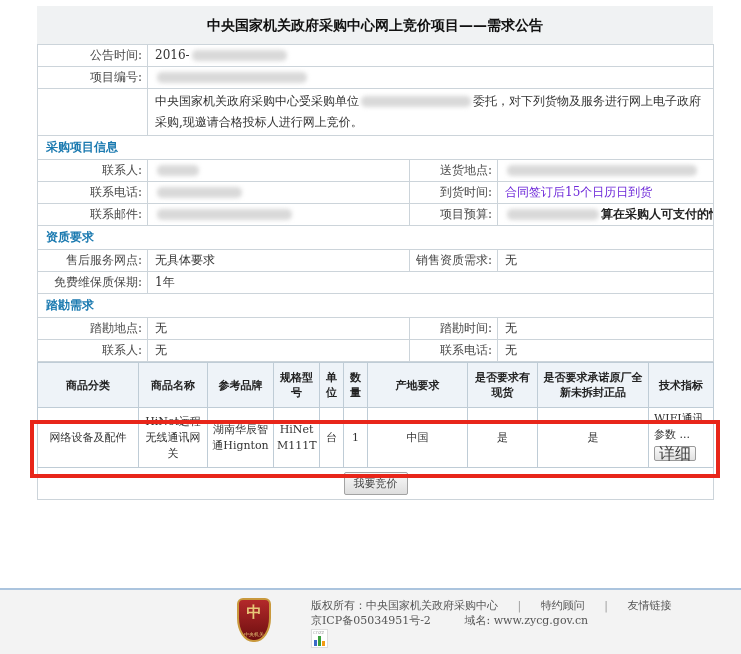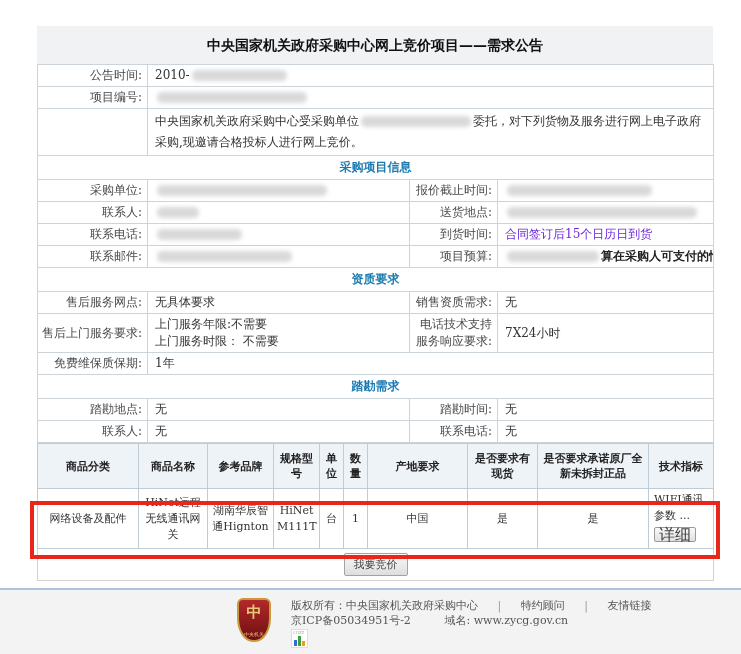--- a/index.html
+++ b/index.html
@@ -1,25 +1,25 @@
 <!DOCTYPE html>
 <html><head>
 <meta charset="utf-8">
 <style>
   html,body{margin:0;padding:0;background:#fff;}
   .page{position:relative;width:741px;height:654px;background:#fff;overflow:hidden;
         font-family:"DejaVu Serif","Liberation Serif",serif;font-size:12px;color:#333;}
-  .content{position:absolute;left:37px;top:26px;width:676px;}
+  .content{position:absolute;left:37px;top:6px;width:676px;}
   .titlebar{background:#f0f2f3;height:38px;line-height:38px;text-align:center;
             font-weight:bold;font-size:14px;color:#111;
             font-family:"DejaVu Sans","Liberation Sans",sans-serif;}
   table{width:676px;border-collapse:collapse;table-layout:fixed;}
   td{border:1px solid #ccd4da;padding:2px 7px;line-height:17px;font-size:12px;vertical-align:middle;}
   td.lbl{text-align:right;color:#4a4a4a;padding:2px 5px 2px 2px;}
-  td.section{color:#1b7ab0;font-weight:bold;font-size:12px;padding:3px 8px;text-align:center;
+  td.section{color:#1b7ab0;font-weight:bold;font-size:12px;padding:3px 8px;text-align:left;
              font-family:"DejaVu Sans","Liberation Sans",sans-serif;}
   .redact{display:inline-block;height:11px;border-radius:5px;background:#d9d9d9;
           filter:blur(2px);vertical-align:middle;margin:0 2px;}
   .red-text{color:#6d28d9;}
   .bold{font-weight:bold;color:#222;}
   .goods td{border:1px solid #bfccd6;text-align:center;font-size:11px;padding:2px 3px;}
   .goods td.ghead{background:#eef3f8;font-weight:bold;color:#222;height:40px;
                   font-family:"DejaVu Sans","Liberation Sans",sans-serif;line-height:15px;}
   .goods td.gcell{height:50px;line-height:16px;}
   .goods td.tech{text-align:left;padding:3px 5px;}
@@ -33,21 +33,21 @@
   .red-box{position:absolute;left:-7px;top:58px;width:690px;height:58px;box-sizing:border-box;
            border:4px solid #e8261a;pointer-events:none;}
   .footer{position:absolute;left:0;top:588px;width:741px;height:66px;box-sizing:border-box;
           background:#f3f3f3;border-top:2px solid #abc4de;font-size:11px;color:#555;}
   .footer-flex{display:flex;padding:8px 0 0 237px;}
   .logo{width:34px;height:44px;box-sizing:border-box;position:relative;flex:0 0 34px;
         background:linear-gradient(#b3292a,#6e0f10);border:2px solid #c9993d;
         border-radius:6px 6px 16px 16px / 6px 6px 24px 24px;color:#e8c878;text-align:center;}
   .logo-zhong{font-size:15px;font-weight:bold;line-height:25px;display:block;}
   .logo-band{position:absolute;bottom:3px;left:0;right:0;font-size:5px;line-height:6px;color:#e8c878;}
-  .footer-text{margin-left:20px;line-height:15px;}
+  .footer-text{margin-left:40px;line-height:15px;}
   .sep{color:#999;margin:0 16px;}
   .flink{color:#555;text-decoration:none;cursor:pointer;}
   .icp{display:inline-block;min-width:150px;}
   .stats{display:inline-block;width:15px;height:17px;background:#fff;border:1px solid #ddd;
          position:relative;vertical-align:top;margin-top:1px;cursor:pointer;}
   .stats .tag{position:absolute;top:0;left:1px;font-size:5px;line-height:5px;color:#aaa;
               font-family:"DejaVu Sans",sans-serif;}
   .stats i{position:absolute;bottom:1px;width:3px;display:block;}
   .stats .b1{left:2px;height:6px;background:#3a6bc9;}
   .stats .b2{left:6px;height:10px;background:#38a03c;}
@@ -64,39 +64,33 @@
     <table>
       <colgroup>
           <col style="width:110px">
           <col style="width:262px">
           <col style="width:88px">
           <col style="width:216px">
         </colgroup>
       <tbody>
           <tr>
         <td class="lbl">公告时间:</td>
-        <td colspan="3"><span>2010-</span><span class="redact" style="width:95px"></span></td>
+        <td colspan="3"><span>2016-</span><span class="redact" style="width:95px"></span></td>
       </tr>
       <tr>
         <td class="lbl">项目编号:</td>
         <td colspan="3"><span class="redact" style="width:150px"></span></td>
       </tr>
       <tr>
         <td class="lbl"></td>
         <td colspan="3" style="line-height:21px;"><span>中央国家机关政府采购中心受采购单位</span><span class="redact" style="width:110px"></span><span>委托，对下列货物及服务进行网上电子政府采购,现邀请合格投标人进行网上竞价。</span></td>
       </tr>
 
       <tr>
         <td class="section" colspan="4">采购项目信息</td>
-      </tr>
-      <tr>
-        <td class="lbl">采购单位:</td>
-        <td><span class="redact" style="width:170px"></span></td>
-        <td class="lbl">报价截止时间:</td>
-        <td><span class="redact" style="width:145px"></span></td>
       </tr>
       <tr>
         <td class="lbl">联系人:</td>
         <td><span class="redact" style="width:42px"></span></td>
         <td class="lbl">送货地点:</td>
         <td><span class="redact" style="width:190px"></span></td>
       </tr>
       <tr>
         <td class="lbl">联系电话:</td>
         <td><span class="redact" style="width:85px"></span></td>
@@ -111,29 +105,20 @@
       </tr>
 
       <tr>
         <td class="section" colspan="4">资质要求</td>
       </tr>
       <tr>
         <td class="lbl">售后服务网点:</td>
         <td>无具体要求</td>
         <td class="lbl">销售资质需求:</td>
         <td>无</td>
-      </tr>
-      <tr>
-        <td class="lbl">售后上门服务要求:</td>
-        <td>
-          <div>上门服务年限:不需要</div>
-          <div>上门服务时限： 不需要</div>
-        </td>
-        <td class="lbl">电话技术支持服务响应要求:</td>
-        <td>7X24小时</td>
       </tr>
       <tr>
         <td class="lbl">免费维保质保期:</td>
         <td colspan="3">1年</td>
       </tr>
 
       <tr>
         <td class="section" colspan="4">踏勘需求</td>
       </tr>
       <tr>

